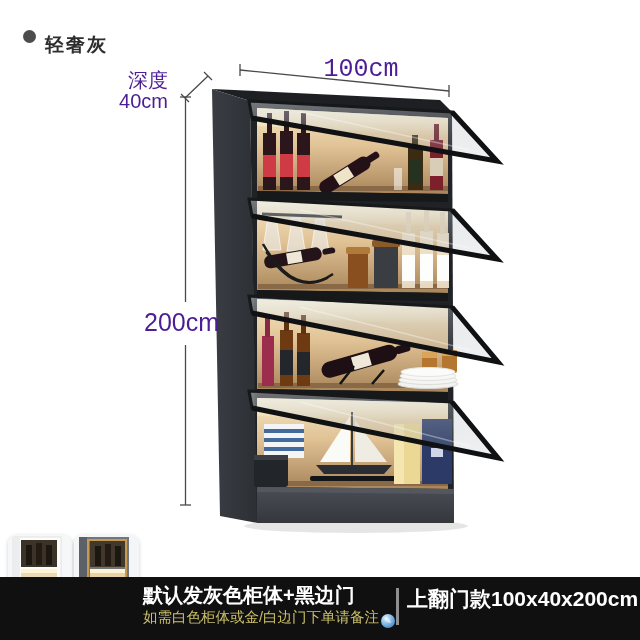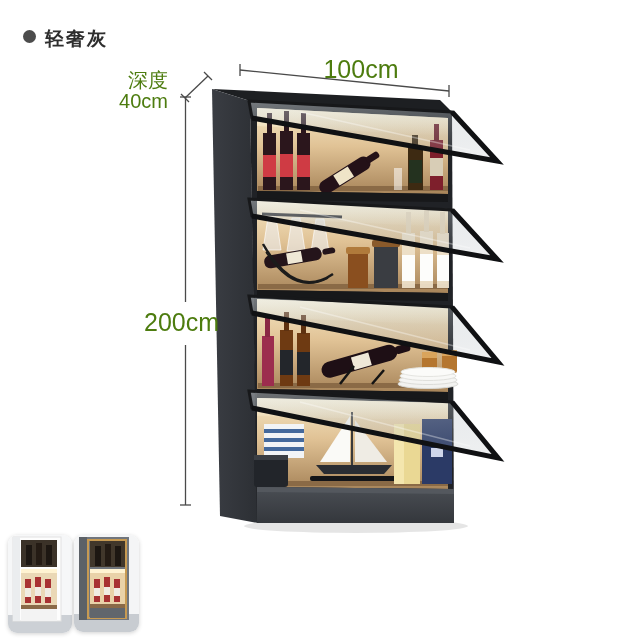--- a/index.html
+++ b/index.html
@@ -1,24 +1,24 @@
 <!DOCTYPE html>
 <html><head>
 <meta charset="utf-8">
 <style>
   html,body{margin:0;padding:0;}
   body{font-family:"Liberation Sans","DejaVu Sans",sans-serif;}
   .canvas{position:relative;width:640px;height:640px;background:#ffffff;overflow:hidden;}
   .abs{position:absolute;}
   
   .bullet{left:23px;top:30px;width:13px;height:13px;border-radius:50%;background:#4c4c4c;}
-  .color-label{left:45px;top:26px;font-size:19px;font-weight:bold;color:#2e2e2e;letter-spacing:2px;}
-  
-  .dim{color:#4d7c0f;}
-  .dim-width{left:318px;top:55px;width:86px;text-align:center;font-size:25px;}
+  .color-label{left:45px;top:32px;font-size:19px;font-weight:bold;color:#2e2e2e;letter-spacing:2px;}
+  
+  .dim{color:#4c1d95;}
+  .dim-width{left:318px;top:55px;width:86px;text-align:center;font-size:25px;font-family:Liberation Mono, monospace;}
   .dim-depth{left:98px;top:70px;width:70px;text-align:right;font-size:20px;line-height:21px;}
   .dim-height{left:144px;top:308px;width:74px;text-align:center;font-size:25px;}
   
   .art{left:0;top:0;}
   
   .thumb{top:535px;border-radius:9px;overflow:hidden;background:#ffffff;box-shadow:0 1px 4px rgba(0,0,0,0.18);}
   .thumb-1{left:8px;width:64px;height:98px;}
   .thumb-2{left:74px;width:65px;height:97px;}
   
   .footer{left:0;top:577px;width:640px;height:63px;background:#101010;}
@@ -326,14 +326,22 @@
         <rect x="30" y="42" width="6" height="25" fill="#a83232"></rect>
           <rect x="30" y="52" width="6" height="8" fill="#f0ece2"></rect>
         <rect x="40" y="44" width="6" height="23" fill="#a83232"></rect>
           <rect x="40" y="53" width="6" height="8" fill="#f0ece2"></rect>
       </g>
       <rect x="16" y="69" width="35" height="4" fill="#8a6a48"></rect>
       <rect x="16" y="73" width="35" height="10" fill="#61666c"></rect>
     </svg>
   </div>
 
+  <div class="abs footer">
+    <div class="abs f-line1">默认发灰色柜体+黑边门</div>
+    <div class="abs f-line2">
+      <span>如需白色柜体或金/白边门下单请备注</span><span class="note-emoji">✎</span>
+    </div>
+    <div class="abs f-divider"></div>
+    <div class="abs f-right">上翻门款100x40x200cm</div>
+  </div>
 
 </div>
 
 </body></html>

